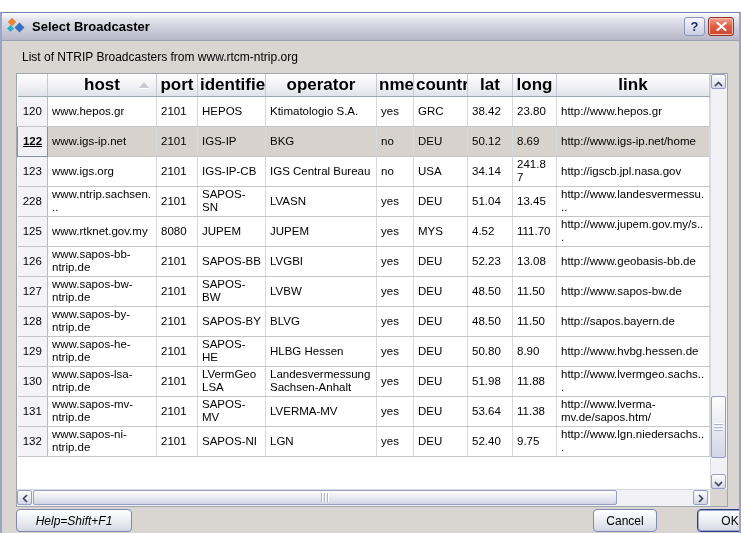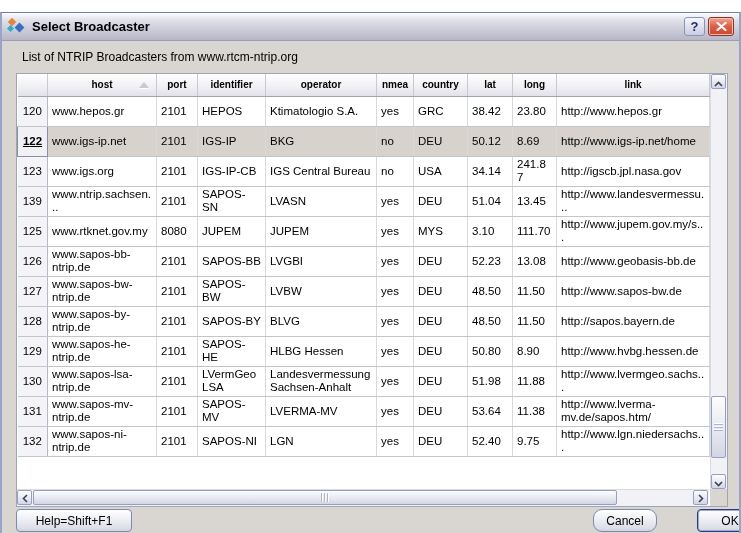--- a/index.html
+++ b/index.html
@@ -31,21 +31,21 @@
   .tb-btn.help{background:linear-gradient(#f6f6fb,#c9cde0);border:1px solid #8a94b8;color:#1c2c68;}
   .tb-btn.close{width:26px;background:linear-gradient(#f2a796,#e2604a 45%,#c94531);border:1px solid #8f3322;box-shadow:inset 0 0 0 1px #f3c2b5;}
   
   .subtitle{position:absolute;left:20px;top:37px;font-size:12px;color:#000;}
   .table-frame{
     position:absolute;left:14px;top:60px;width:712px;height:434px;
     background:#fff;border:1px solid #9ea6ae;overflow:hidden;
   }
   table{border-collapse:collapse;table-layout:fixed;width:692px;font-size:11.5px;color:#000;}
   th{
-    height:22px;font-weight:bold;font-size:10px;
+    height:22px;font-weight:bold;font-size:17px;
     background:linear-gradient(#ffffff,#f1f1f5 55%,#e1e1e9);
     border-right:1px solid #c9c9d2;border-bottom:1px solid #9ea6ae;
     position:relative;padding:0 2px;overflow:hidden;
   }
   td{
     height:30px;padding:1px 4px;vertical-align:middle;overflow:hidden;
     border-right:1px solid #d6dade;border-bottom:1px solid #c2c6ca;
     line-height:13px;word-wrap:break-word;
   }
   td.rownum{
@@ -84,22 +84,22 @@
   .hscroll .thumb{left:16px;top:0;width:584px;height:15px;}
   .grip-v{width:9px;height:8px;background:repeating-linear-gradient(0deg,#aeb4d2 0 1px,#ffffff 1px 2px,transparent 2px 3px);}
   .grip-h{width:8px;height:9px;background:repeating-linear-gradient(90deg,#aeb4d2 0 1px,#ffffff 1px 2px,transparent 2px 3px);}
   
   .btn{
     position:absolute;height:23px;border:1px solid #7d89b4;border-radius:4px;
     background:linear-gradient(#ffffff,#f0f1f5 40%,#dddfe9 85%,#d2d4e0);
     font-family:"Liberation Sans",sans-serif;font-size:12px;color:#000;
     display:flex;align-items:center;justify-content:center;padding:0 8px;
   }
-  .btn.help-btn{left:14px;top:496px;width:116px;}
-  .btn.cancel-btn{left:591px;top:496px;width:64px;border-radius:9px;}
+  .btn.help-btn{left:14px;top:496px;width:116px;font-style:italic;}
+  .btn.cancel-btn{left:591px;top:496px;width:64px;}
   .btn.ok-btn{left:695px;top:496px;width:66px;border:1px solid #2b3d82;box-shadow:inset 0 0 0 1px #9aa8d2;}
 </style>
 </head>
 <body>
 
 <div class="window">
 
   <div class="titlebar">
     <span class="app-icon">
       <svg width="20" height="17" viewBox="0 0 20 17">
@@ -182,40 +182,40 @@
             <td>2101</td>
             <td>IGS-IP-CB</td>
             <td>IGS Central Bureau</td>
             <td>no</td>
             <td>USA</td>
             <td>34.14</td>
             <td>241.87</td>
             <td>http://igscb.jpl.nasa.gov</td>
           </tr>
           <tr>
-            <td class="rownum">139</td>
+            <td class="rownum">228</td>
             <td>www.ntrip.sachsen...</td>
             <td>2101</td>
             <td>SAPOS-SN</td>
             <td>LVASN</td>
             <td>yes</td>
             <td>DEU</td>
             <td>51.04</td>
             <td>13.45</td>
             <td>http://www.landesvermessu...</td>
           </tr>
           <tr>
             <td class="rownum">125</td>
             <td>www.rtknet.gov.my</td>
             <td>8080</td>
             <td>JUPEM</td>
             <td>JUPEM</td>
             <td>yes</td>
             <td>MYS</td>
-            <td>3.10</td>
+            <td>4.52</td>
             <td>111.70</td>
             <td>http://www.jupem.gov.my/s...</td>
           </tr>
           <tr>
             <td class="rownum">126</td>
             <td>www.sapos-bb-ntrip.de</td>
             <td>2101</td>
             <td>SAPOS-BB</td>
             <td>LVGBI</td>
             <td>yes</td>

